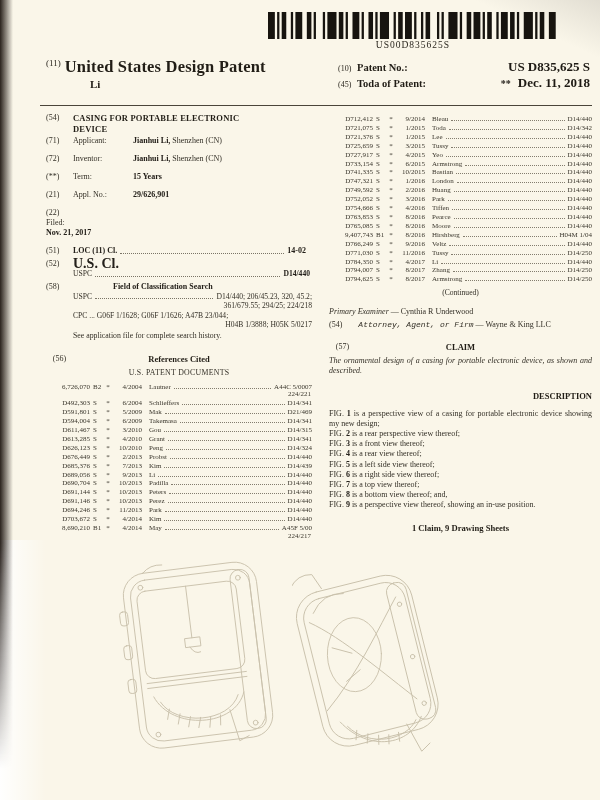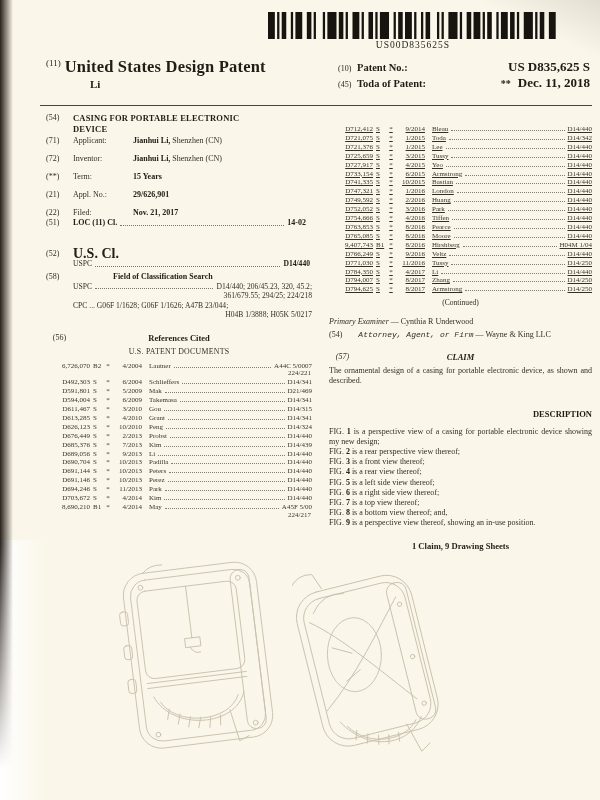--- a/index.html
+++ b/index.html
@@ -67,21 +67,21 @@
   .r-lead { flex:1; border-bottom:1px dotted #837d6e; margin:0 3px; height:6px; }
   .r-cls { text-align:right; white-space:pre; flex:none;}
   .ref-cont { font-size:7px; line-height:7.9px; text-align:right; padding-right:1px; color:#3a362c; }
   .continued { text-align:center; font-size:7.6px; margin:4px 0 10px; color:#332f26;}
 
   
   .person-line { font-size:8px; line-height:10.5px; color:#332f26; margin-bottom:2px;}
   .italic { font-style:italic; }
 
   .claim-text, .fig-line { font-size:8px; line-height:10.2px; color:#332f26; text-align:justify; }
-  .claim-text { margin-bottom:22px; }
+  .claim-text { margin-bottom:14px;font-style:italic; }
   .fig-line b { color:#24201a; }
   .desc-list { margin-bottom:10px; }
   .footer-line { text-align:center; font-size:8.6px; font-weight:bold; color:#211d16; margin-top:12px; }
 
   
   .drawing { position:absolute; z-index:2; }
   .drawing path, .drawing rect, .drawing circle, .drawing ellipse, .drawing line {
     fill:none; stroke:#c9c1ab; stroke-width:.9; stroke-linecap:round; stroke-linejoin:round; }
   .fig-left { left:112px; top:545px; }
   .fig-right { left:292px; top:548px; }
@@ -178,27 +178,27 @@
       <div class="b-row">
         <span class="b-num">(**)</span>
         <span class="b-label">Term:</span>
         <span class="b-rest bold">15 Years</span>
       </div>
       <div class="b-row">
         <span class="b-num">(21)</span>
         <span class="b-label">Appl. No.:</span>
         <span class="b-rest bold">29/626,901</span>
       </div>
-      <div class="b-row" style="margin-bottom:0;">
+      <div class="b-row" style="margin-bottom:8px;flex-direction:column;">
         <span class="b-num">(22)</span>
         <span class="b-label">Filed:</span>
         <span class="b-rest bold">Nov. 21, 2017</span>
       </div>
 
-      <div class="b-row cls-block" style="margin-bottom:21px;justify-content:center;">
+      <div class="b-row cls-block" style="margin-bottom:3px;justify-content:center;">
         <span class="b-num">(51)</span>
         <span class="b-rest" style="display:flex;">
           <span class="bold">LOC (11) Cl.</span>
           <span class="leader"></span>
           <span class="bold" style="padding-right:6px;">14-02</span>
         </span>
       </div>
       <div class="b-row cls-block" style="margin-bottom:3px;">
         <span class="b-num">(52)</span>
         <span class="b-rest">
@@ -217,20 +217,21 @@
           <div class="cls-row">
             <span>USPC</span>
             <span class="leader"></span>
             <span>D14/440; 206/45.23, 320, 45.2;</span>
           </div>
           <div class="right-line">361/679.55; 294/25; 224/218</div>
           <div class="cls-row">
               <span>CPC ... G06F 1/1628; G06F 1/1626; A47B 23/044;</span>
             </div>
           <div class="right-line">H04B 1/3888; H05K 5/0217</div>
+          <div style="font-size:7.8px;line-height:10px;margin-top:1px;">See application file for complete search history.</div>
         </span>
       </div>
 
       <div class="sec-heading" style="margin-top:13px;">
         <span class="b-num">(56)</span>
         <span>References Cited</span>
       </div>
       <div class="subheading">U.S. PATENT DOCUMENTS</div>
       <div class="ref-list" id="left-refs">
           <div class="ref-row">
@@ -376,21 +377,21 @@
             <span class="r-date">4/2014</span>
             <span class="r-name">May</span>
             <span class="r-lead"></span>
             <span class="r-cls">A45F 5/00</span>
           </div>
           <div class="ref-cont">224/217</div>
         </div>
     </div>
 
     <div class="col-right">
-      <div class="ref-list" id="right-refs" style="margin-top:12px;text-decoration:underline;">
+      <div class="ref-list" id="right-refs" style="margin-top:2px;">
           <div class="ref-row">
             <span class="r-no">D712,412</span>
             <span class="r-kind">S</span>
             <span class="r-star">*</span>
             <span class="r-date">9/2014</span>
             <span class="r-name">Bleau</span>
             <span class="r-lead"></span>
             <span class="r-cls">D14/440</span>
           </div>
           <div class="ref-row">
@@ -559,21 +560,21 @@
       <div class="continued">(Continued)</div>
 
       <div class="person-line">
         <span class="italic">Primary Examiner</span><span> — Cynthia R Underwood</span>
       </div>
       <div class="person-line" style="margin-bottom:10px;">
         <span>(54)</span>
         <span class="italic" style="margin-left:14px;font-family:Liberation Mono, monospace;">Attorney, Agent, or Firm</span><span> — Wayne &amp; King LLC</span>
       </div>
 
-      <div class="sec-heading" style="margin-top:12px;font-style:italic;">
+      <div class="sec-heading" style="margin-top:12px;">
         <span class="b-num">(57)</span>
         <span>CLAIM</span>
       </div>
       <div class="claim-text">The ornamental design of a casing for portable electronic device, as shown and described.</div>
 
       <div class="sec-heading" style="margin-top:14px;margin-bottom:8px;text-align:right;">DESCRIPTION</div>
       <div class="desc-list" id="fig-list">
           <div class="fig-line"><span>FIG. </span><b>1</b><span> is a perspective view of a casing for portable electronic device showing my new design;</span></div>
           <div class="fig-line"><span>FIG. </span><b>2</b><span> is a rear perspective view thereof;</span></div>
           <div class="fig-line"><span>FIG. </span><b>3</b><span> is a front view thereof;</span></div>

